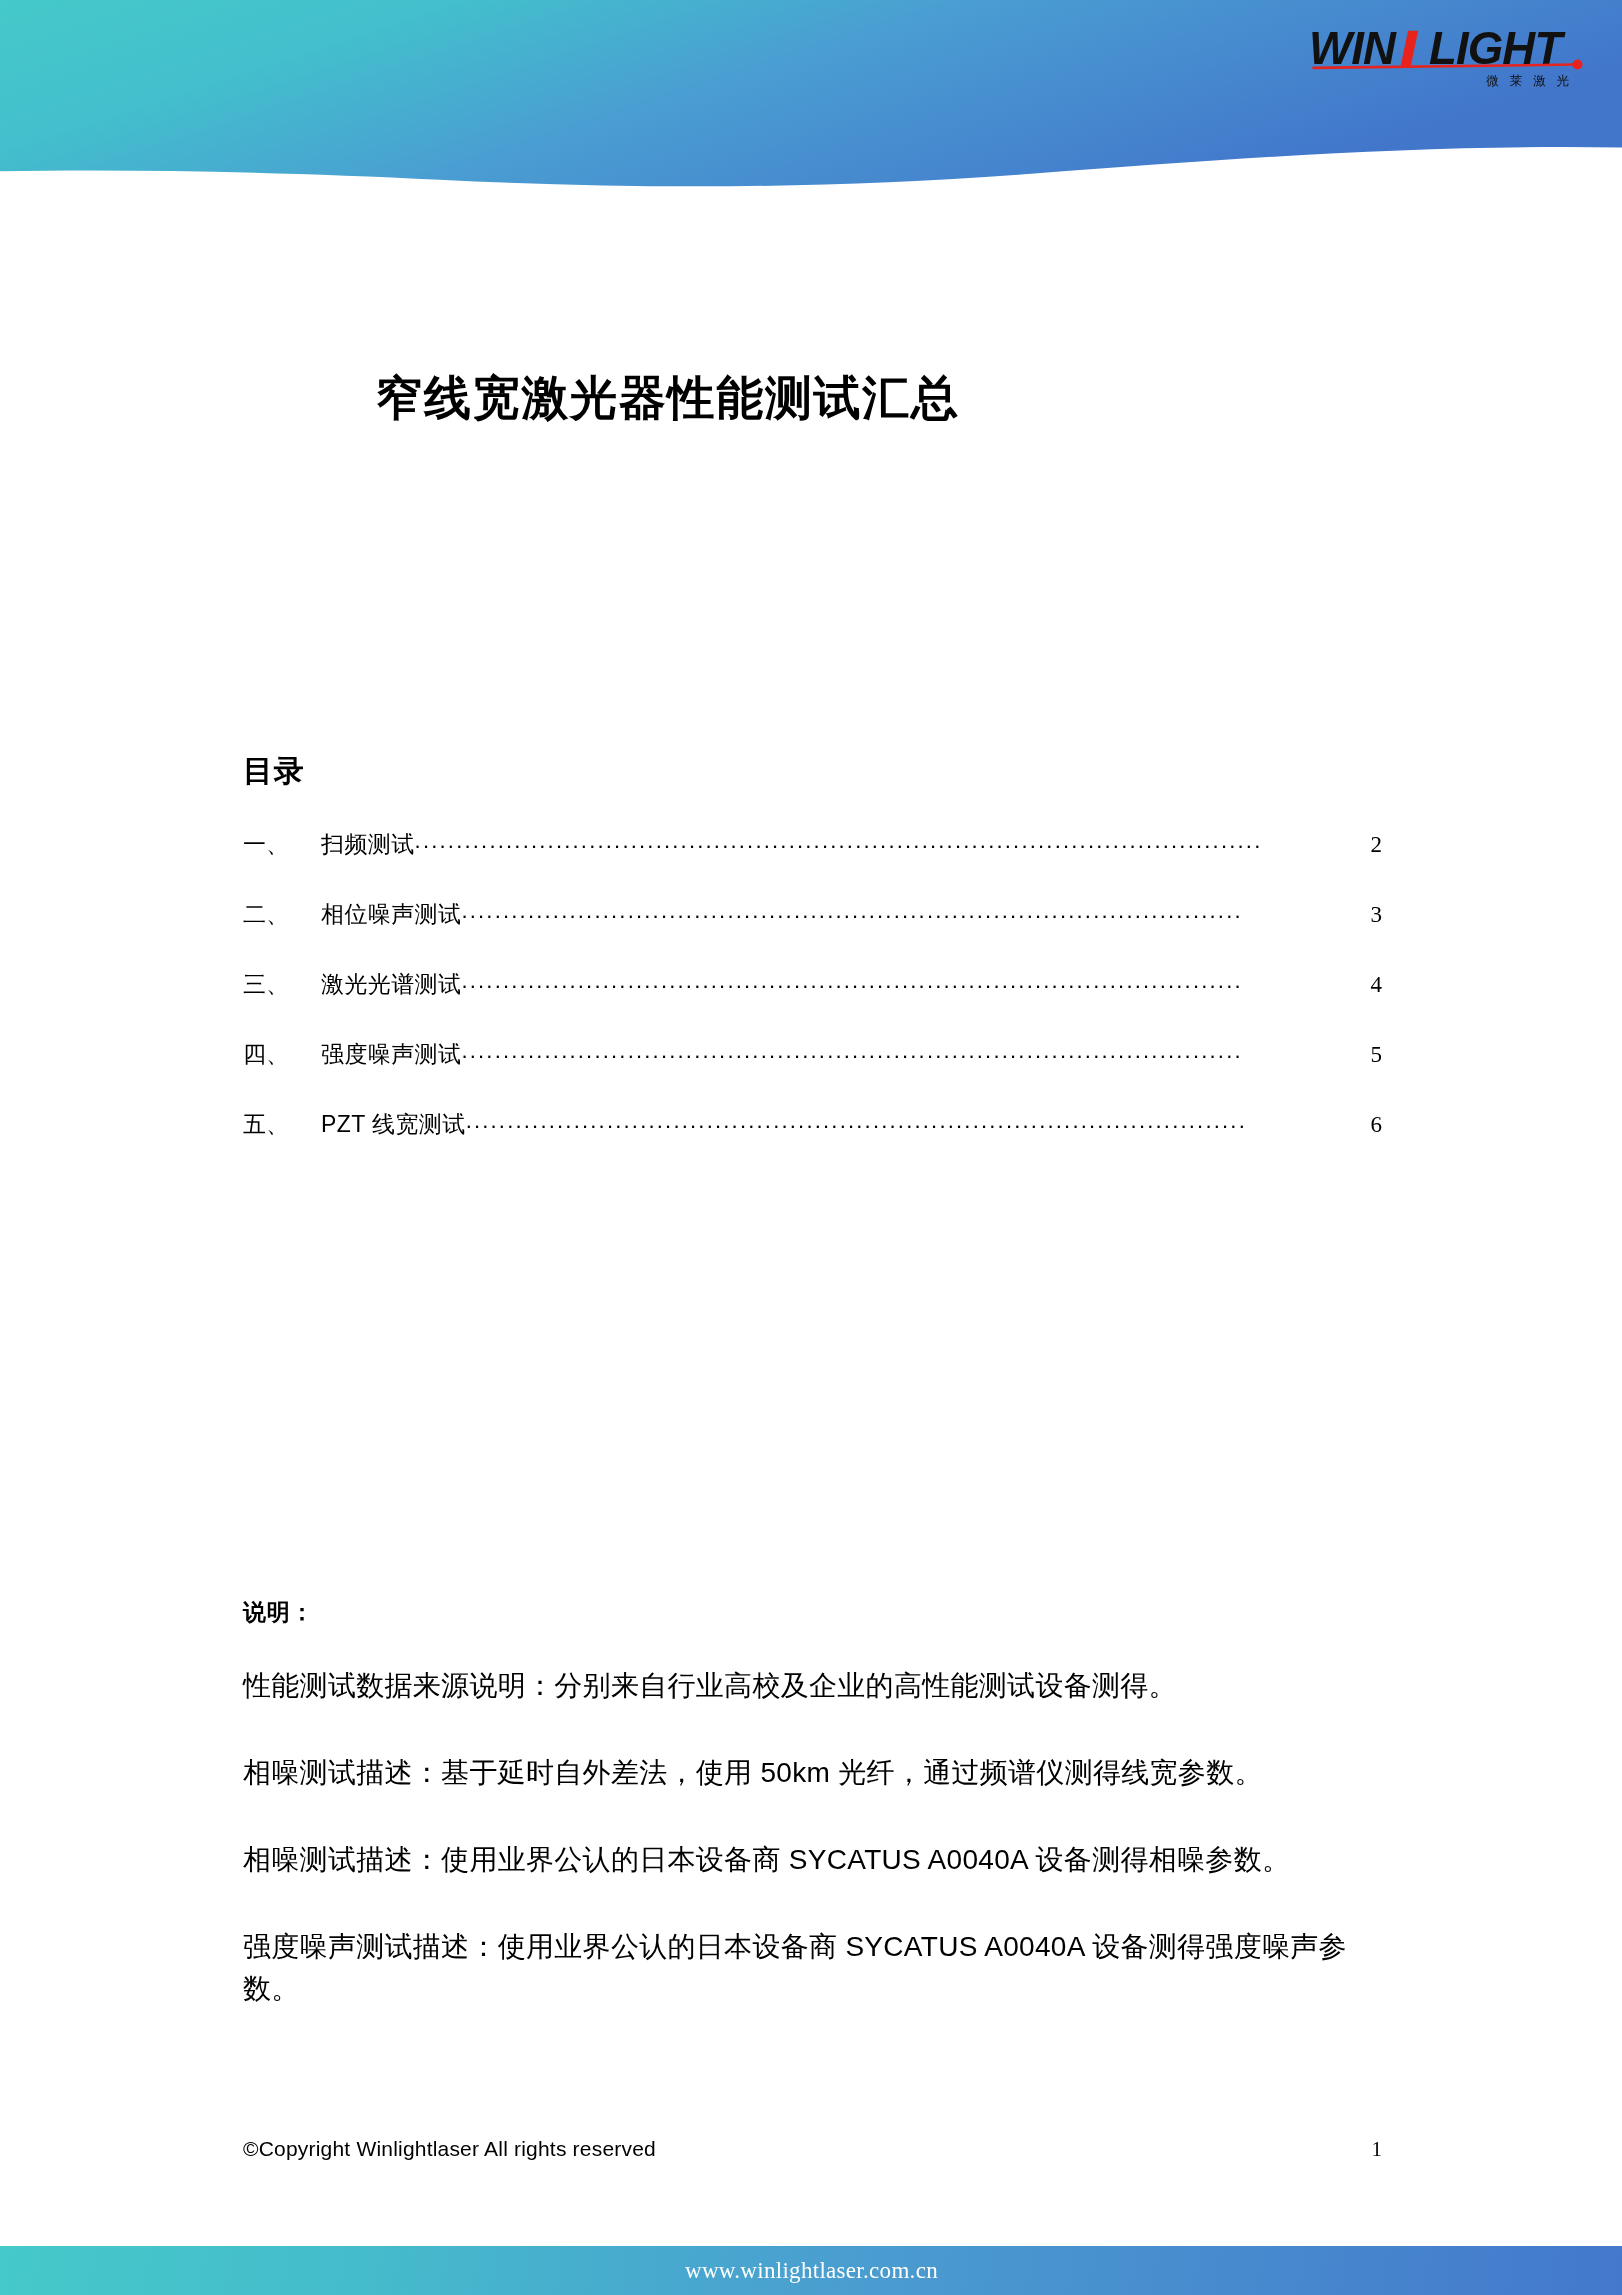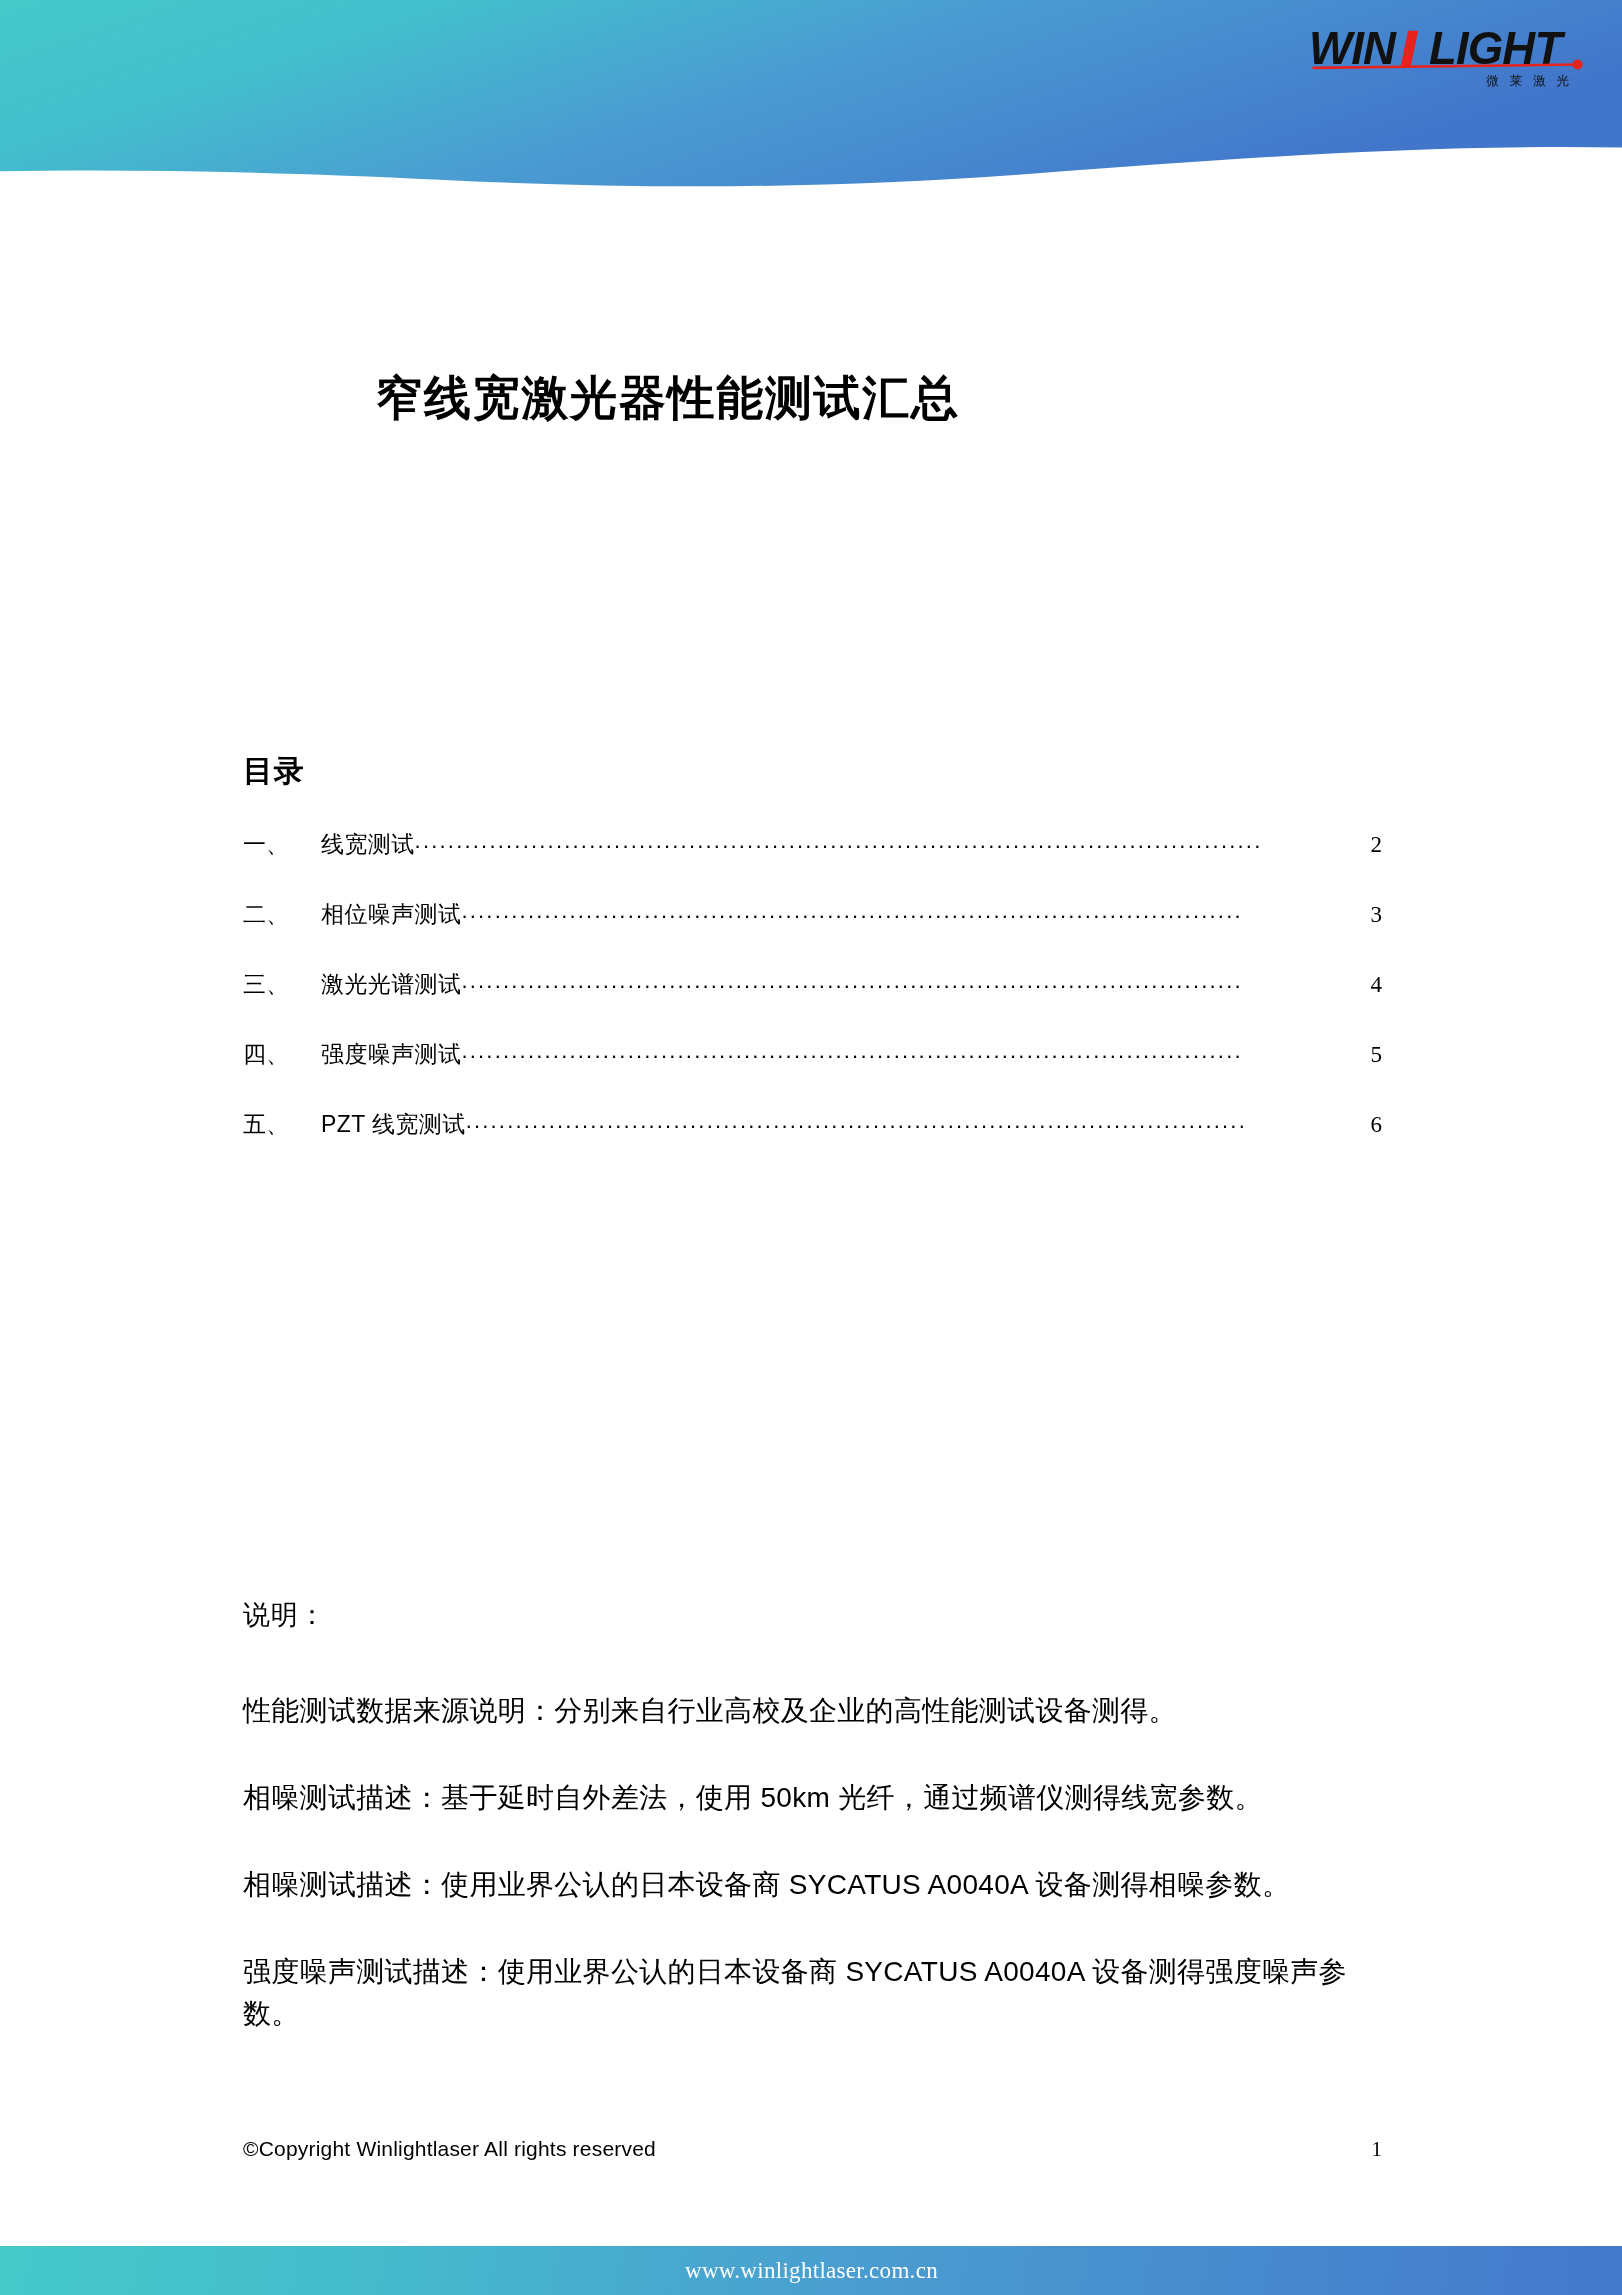--- a/index.html
+++ b/index.html
@@ -120,25 +120,25 @@
   .toc-row.gap-page .toc-dots { margin-right: 6.8px; }
 
   
   .notes {
     position: absolute;
     top: 1597px;
     left: 243px;
     width: 1149px;
   }
   .notes-heading {
-    font-size: 27px;
-    font-weight: normal;
+    font-size: 23px;
+    font-weight: bold;
     color: #000000;
     letter-spacing: 0.8px;
-    margin-bottom: 57px;
+    margin-bottom: 37px;
   }
   .note-line {
     font-size: 28px;
     color: #000000;
     line-height: 1.5;
     margin-bottom: 45px;
     letter-spacing: 0.3px;
   }
   .note-line:last-child { margin-bottom: 0; }
 
@@ -212,21 +212,21 @@
     </svg>
   </div>
 
   <div class="doc-title">窄线宽激光器性能测试汇总</div>
 
   <div class="toc">
     <div class="toc-heading">目录</div>
 
     <div class="toc-row gap-page">
       <span class="toc-num">一、</span>
-      <span class="toc-label">线宽测试</span>
+      <span class="toc-label">扫频测试</span>
       <span class="toc-dots">......................................................................................................</span>
       <span class="toc-page">2</span>
     </div>
 
     <div class="toc-row">
       <span class="toc-num">二、</span>
       <span class="toc-label">相位噪声测试</span>
       <span class="toc-dots">..............................................................................................</span>
       <span class="toc-page">3</span>
     </div>

